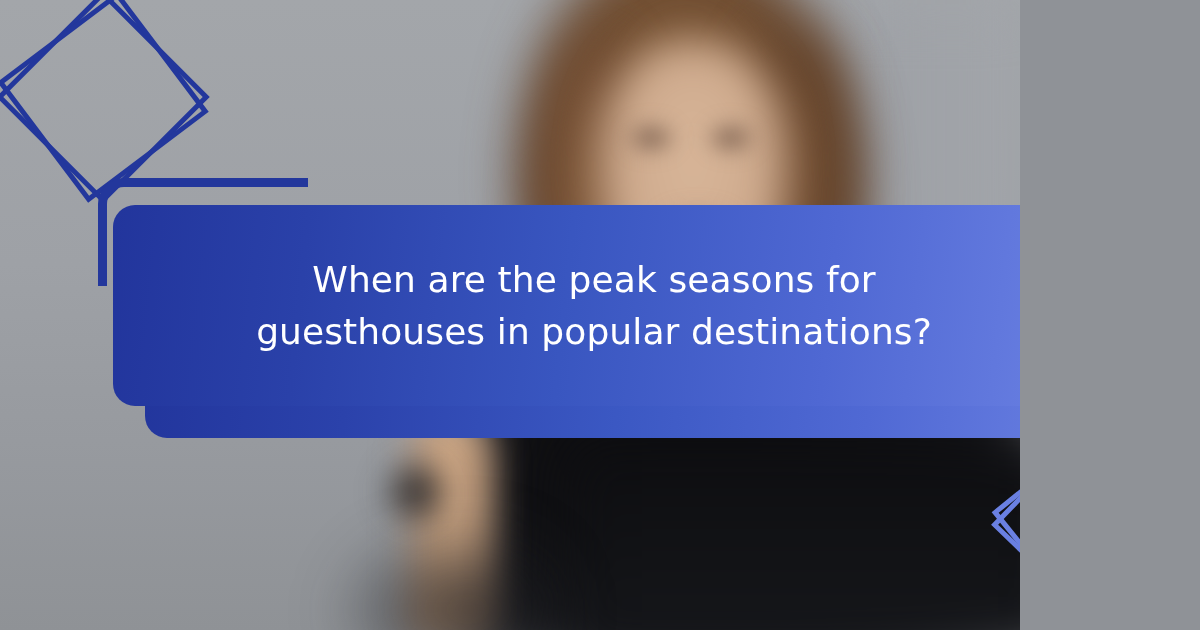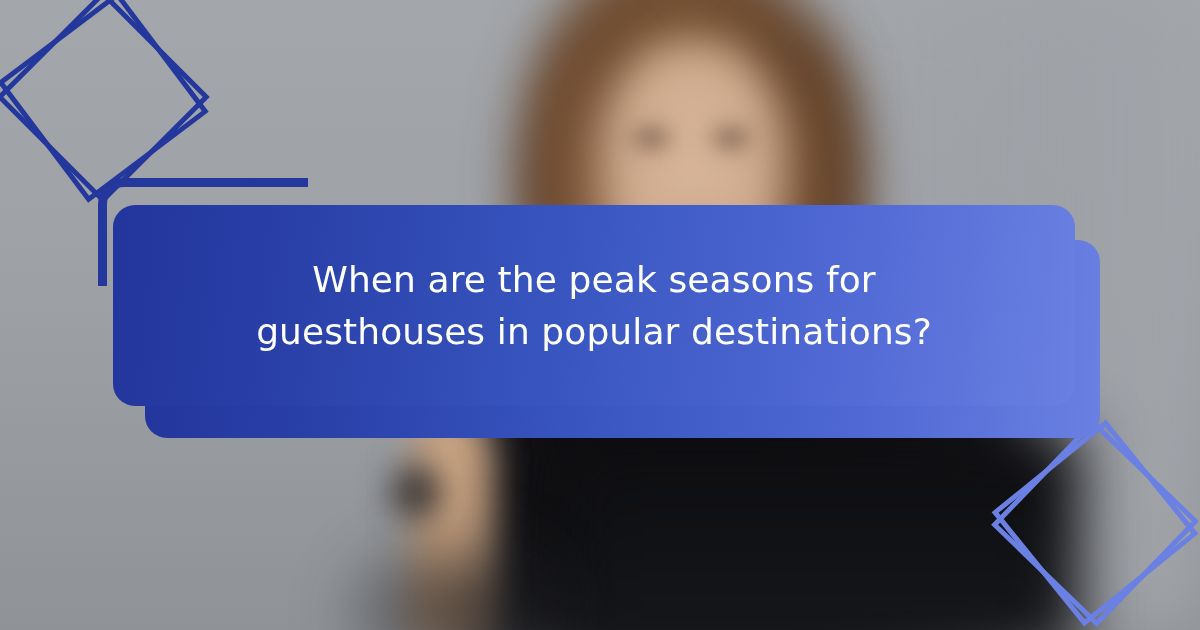--- a/index.html
+++ b/index.html
@@ -5,21 +5,21 @@
   html, body {
     margin: 0;
     padding: 0;
     background: #8f9297;
   }
   body {
     font-family: "DejaVu Sans", sans-serif;
   }
   #stage {
     position: relative;
-    width: 1200px;
+    width: 1020px;
     height: 630px;
     overflow: hidden;
     background: #9a9da2;
   }
 
   
   .photo-layer {
     position: absolute;
     inset: 0;
     overflow: hidden;

